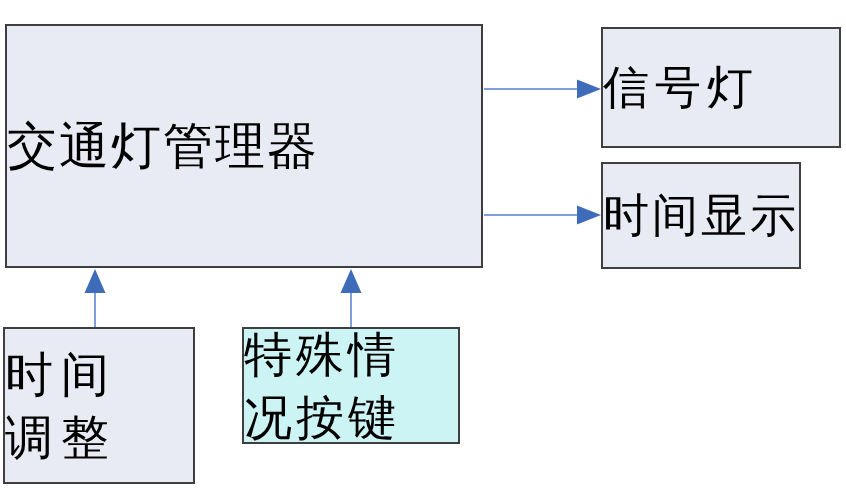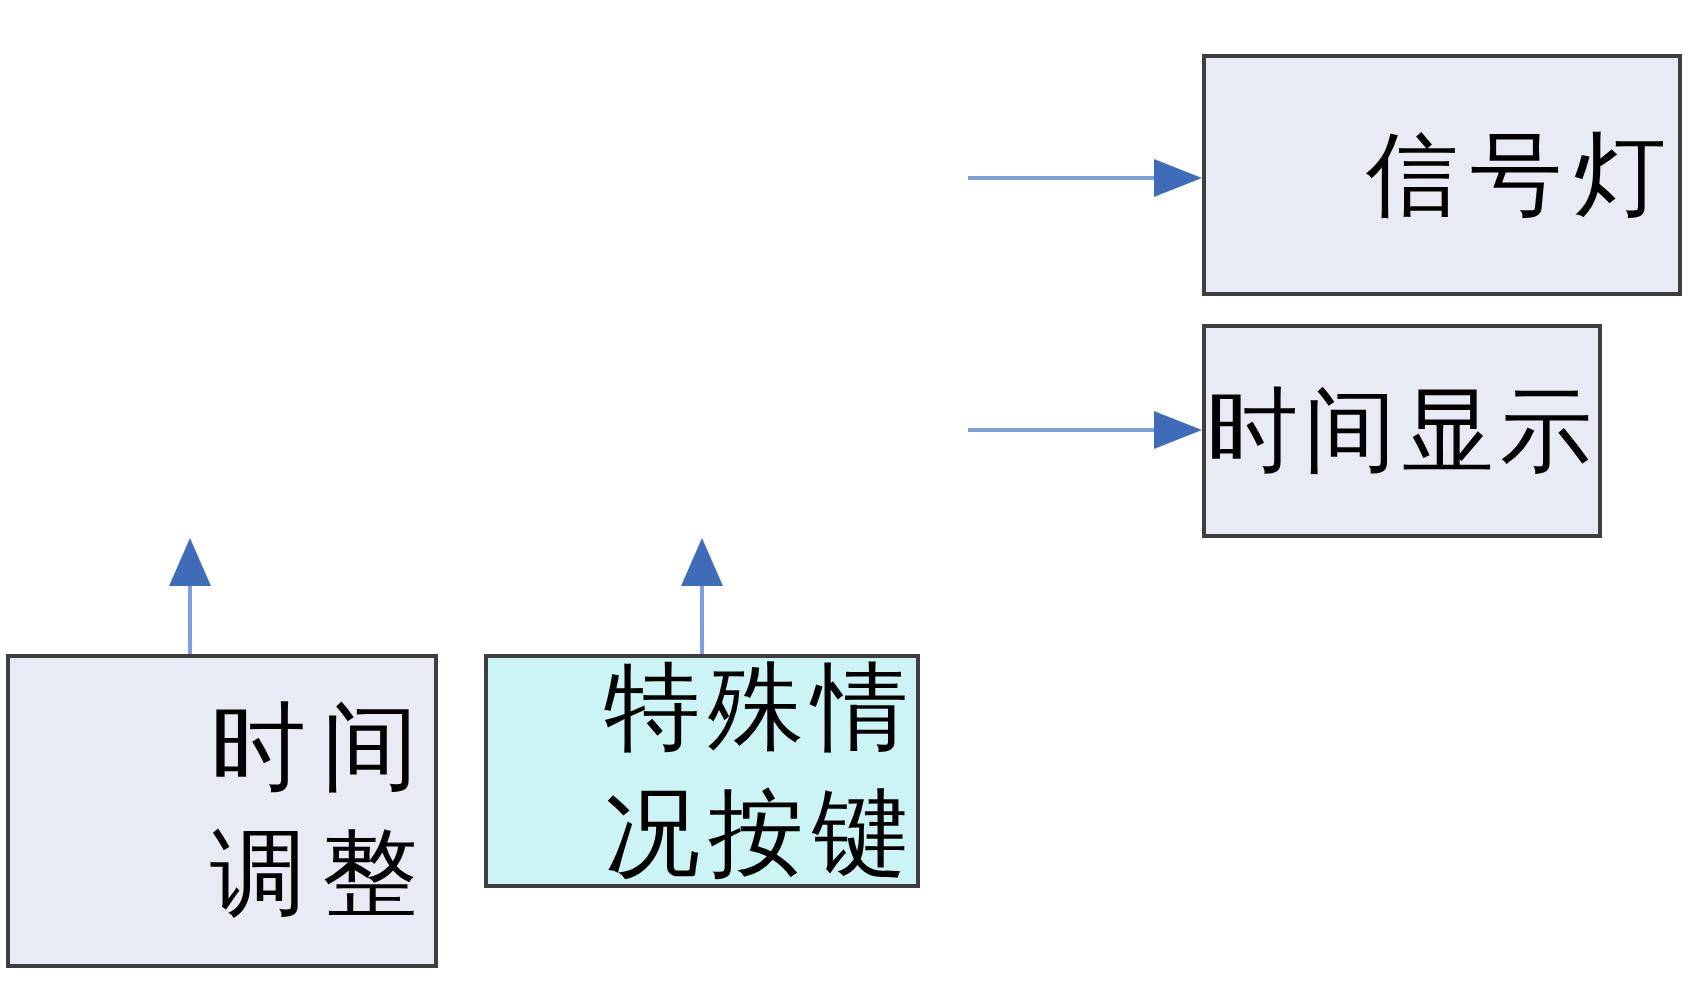--- a/index.html
+++ b/index.html
@@ -15,42 +15,42 @@
     font-family: "Liberation Serif", "DejaVu Serif", serif;
     overflow: hidden;
   }
   .box {
     position: absolute;
     box-sizing: border-box;
     border: 2px solid #3f3f3f;
     background: #e8ebf4;
     display: flex;
     align-items: center;
-    justify-content: flex-end;
+    justify-content: flex-start;
     text-align: center;
     color: #000000;
     white-space: pre-line;
   }
   .box-manager {
     left: 5px; top: 24px; width: 478px; height: 244px;
     font-size: 50px;
     letter-spacing: 2px;
   }
   .box-signal {
     left: 601px; top: 27px; width: 240px; height: 121px;
     font-size: 46px;
     letter-spacing: 6px;
   }
   .box-time-display {
     left: 601px; top: 162px; width: 200px; height: 107px;
     font-size: 46px;
     letter-spacing: 3px;
   }
   .box-time-adjust {
-    left: 3px; top: 327px; width: 216px; height: 157px;
+    left: 3px; top: 327px; width: 192px; height: 157px;
     font-size: 48px;
     letter-spacing: 8px;
     line-height: 63px;
   }
   .box-special {
     left: 242px; top: 327px; width: 218px; height: 117px;
     font-size: 48px;
     letter-spacing: 4px;
     line-height: 63px;
     background: #ccf4f4;
@@ -80,20 +80,23 @@
     <g>
       <line x1="95" y1="327" x2="95" y2="290" stroke-width="2" stroke="#7e9fd9"></line>
       <polygon points="95,269 84.5,293 105.5,293" fill="#3e6cb8"></polygon>
     </g>
     <g>
       <line x1="351" y1="327" x2="351" y2="290" stroke-width="2" stroke="#7e9fd9"></line>
       <polygon points="351,269 340.5,293 361.5,293" fill="#3e6cb8"></polygon>
     </g>
   </svg>
 
+  <div class="box box-manager">
+    <span>交通灯管理器</span>
+  </div>
 
   <div class="box box-signal">
     <span>信号灯</span>
   </div>
 
   <div class="box box-time-display">
     <span>时间显示</span>
   </div>
 
   <div class="box box-time-adjust">

